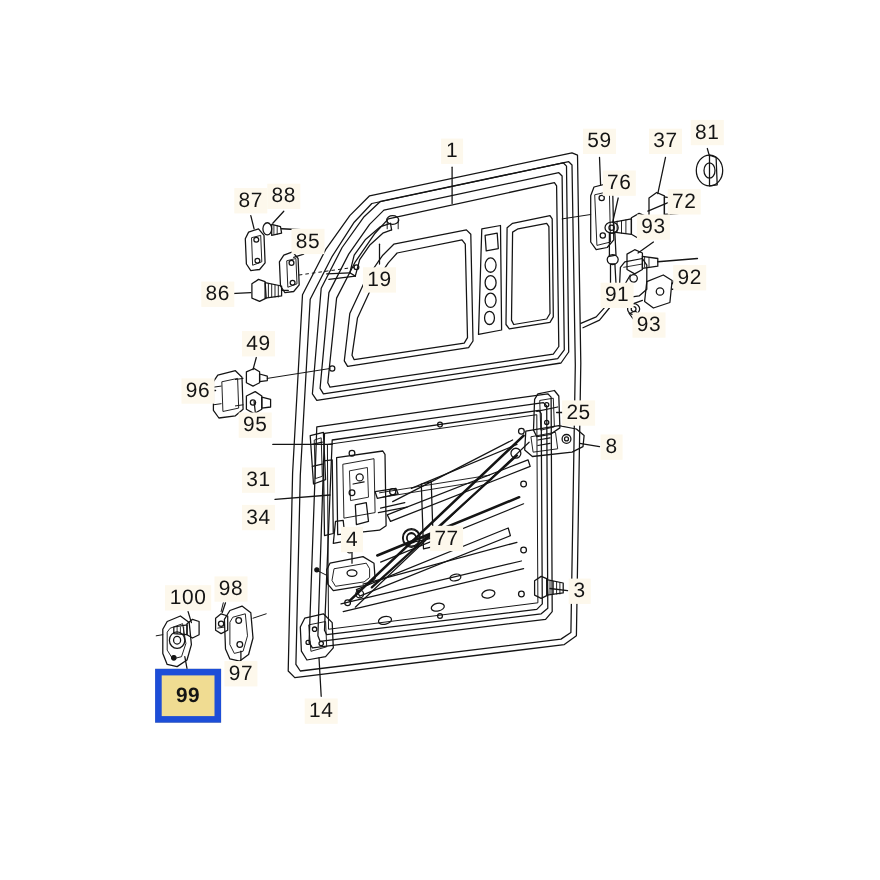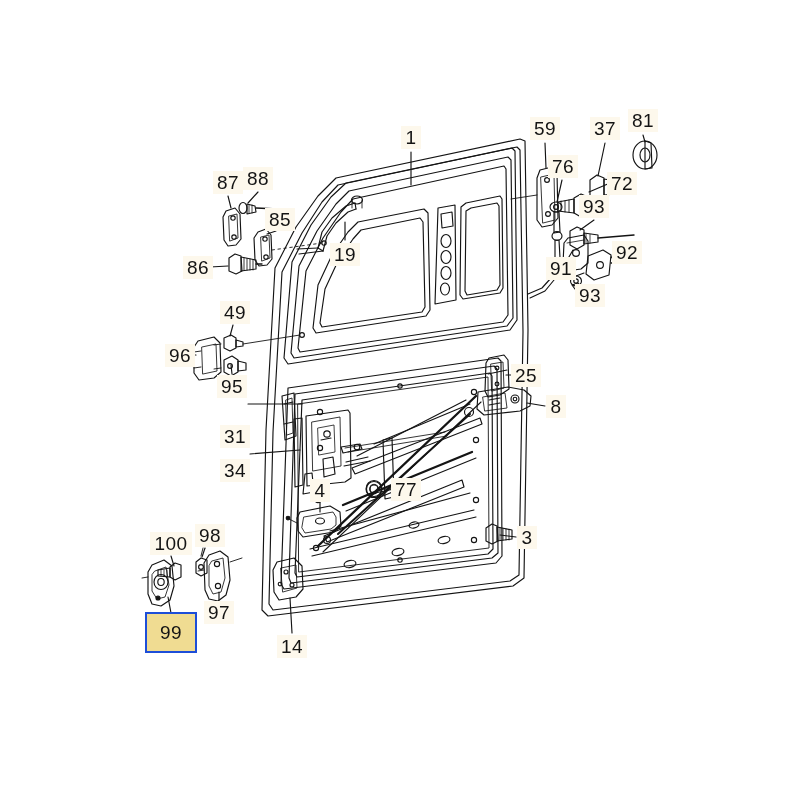--- a/index.html
+++ b/index.html
@@ -8,22 +8,22 @@
        font-family:"Liberation Sans", sans-serif;}
   #stage{position:relative;width:800px;height:800px;background:#fff;}
   #art{position:absolute;left:0;top:0;width:800px;height:800px;}
   .callout{position:absolute;display:flex;align-items:center;justify-content:center;
            font-family:"Liberation Sans", sans-serif;
            font-size:19px;color:#141414;letter-spacing:.5px;
            line-height:1;user-select:none;}
   .callout .numbox{padding:2px 4px;}
   .callout.plain .numbox{background:#fdf8ec;}
   .callout.hl{}
-  .callout.hl .numbox{background:#f0dc92;border:2px solid #1d4ed8;
-                      padding:9px 13px;font-size:19px;}
+  .callout.hl .numbox{background:#f0dc92;border:6px solid #1d4ed8;
+                      padding:9px 13px;font-size:19px;font-weight:bold;}
 </style>
 </head>
 <body>
 
 <div id="stage">
 
   <svg id="art" viewBox="0 0 800 800" xmlns="http://www.w3.org/2000/svg">
     <g fill="none" stroke="#141414" stroke-width="1.15" stroke-linecap="round" stroke-linejoin="round">
 
       <g>

